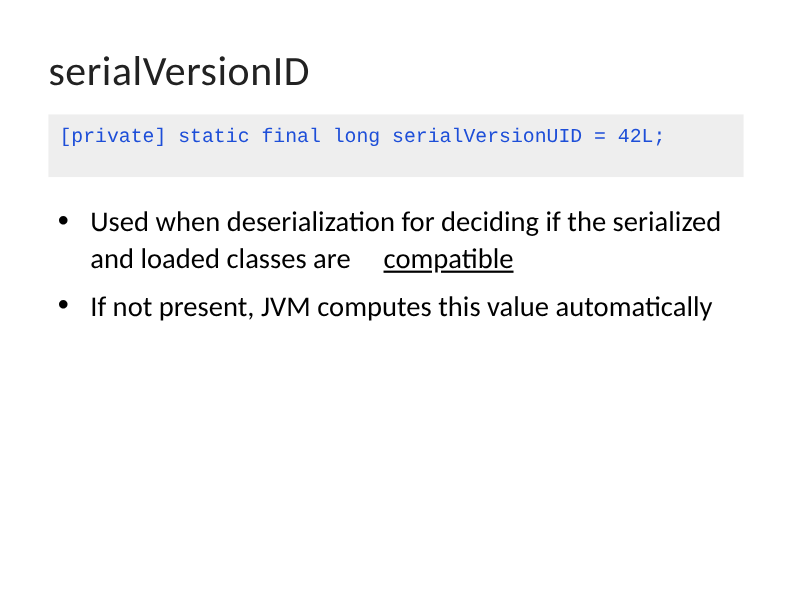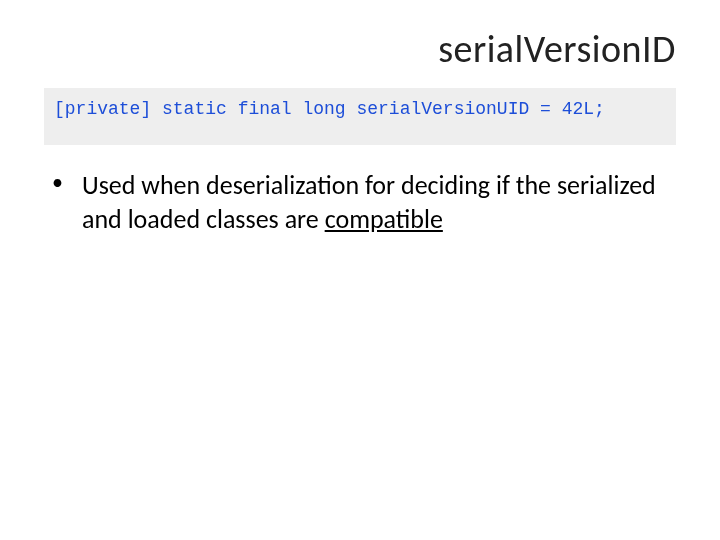--- a/index.html
+++ b/index.html
@@ -11,25 +11,25 @@
     color: #000;
     overflow: hidden;
   }
   .slide {
     width: 720px;
     height: 540px;
     position: relative;
     padding: 20px 44px 20px 44px;
   }
   .title {
-    text-align: right;
+    text-align: left;
     font-size: 38px;
     font-weight: 400;
     color: #222;
-    margin-top: 6px;
+    margin-top: 22px;
     margin-bottom: 16px;
     letter-spacing: 0.5px;
   }
   .codebox {
     background: #eeeeee;
     font-family: "Courier New", Courier, monospace;
     color: #1d4ed8;
     font-size: 18px;
     padding: 10px 10px 24px 10px;
     line-height: 1.3;
@@ -47,28 +47,31 @@
     padding-left: 16px;
     margin-bottom: 10px;
   }
   .bullets li::before {
     content: "•";
     position: absolute;
     left: -14px;
     top: 0;
     font-size: 22px;
   }
-  .u { text-decoration: underline; }
+  .u { text-decoration: underline; margin-left: 24px; }
 </style>
 </head>
 <body>
 
 <div class="slide">
   <h1 class="title">serialVersionID</h1>
 
   <div class="codebox">[private] static final long serialVersionUID = 42L;</div>
 
   <ul class="bullets">
     <li>
       <span> Used when deserialization for deciding if the serialized and loaded classes are </span><span class="u">compatible</span>
     </li>
+    <li>
+      <span> If not present, JVM computes this value automatically</span>
+    </li>
   </ul>
 </div>
 
 </body></html>

